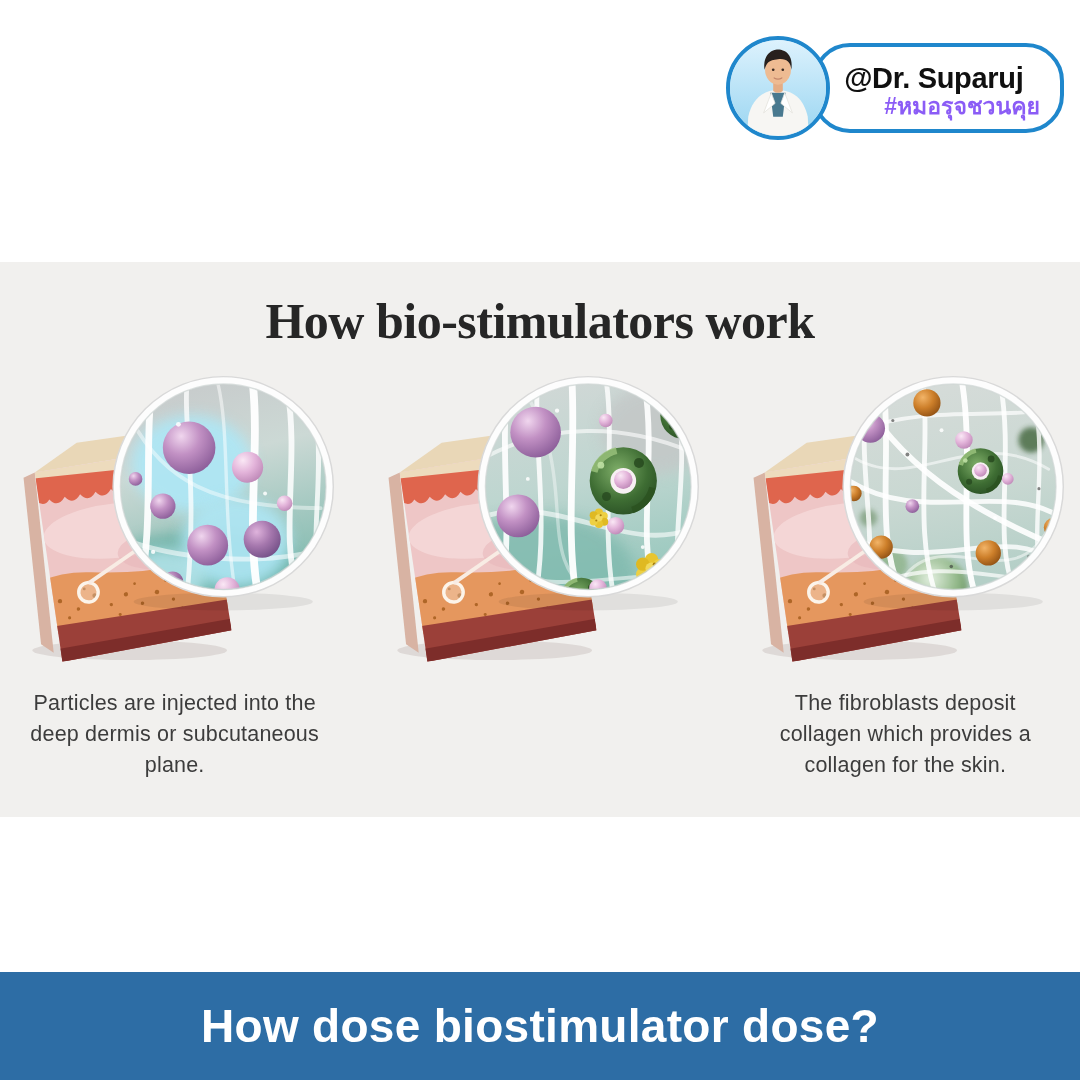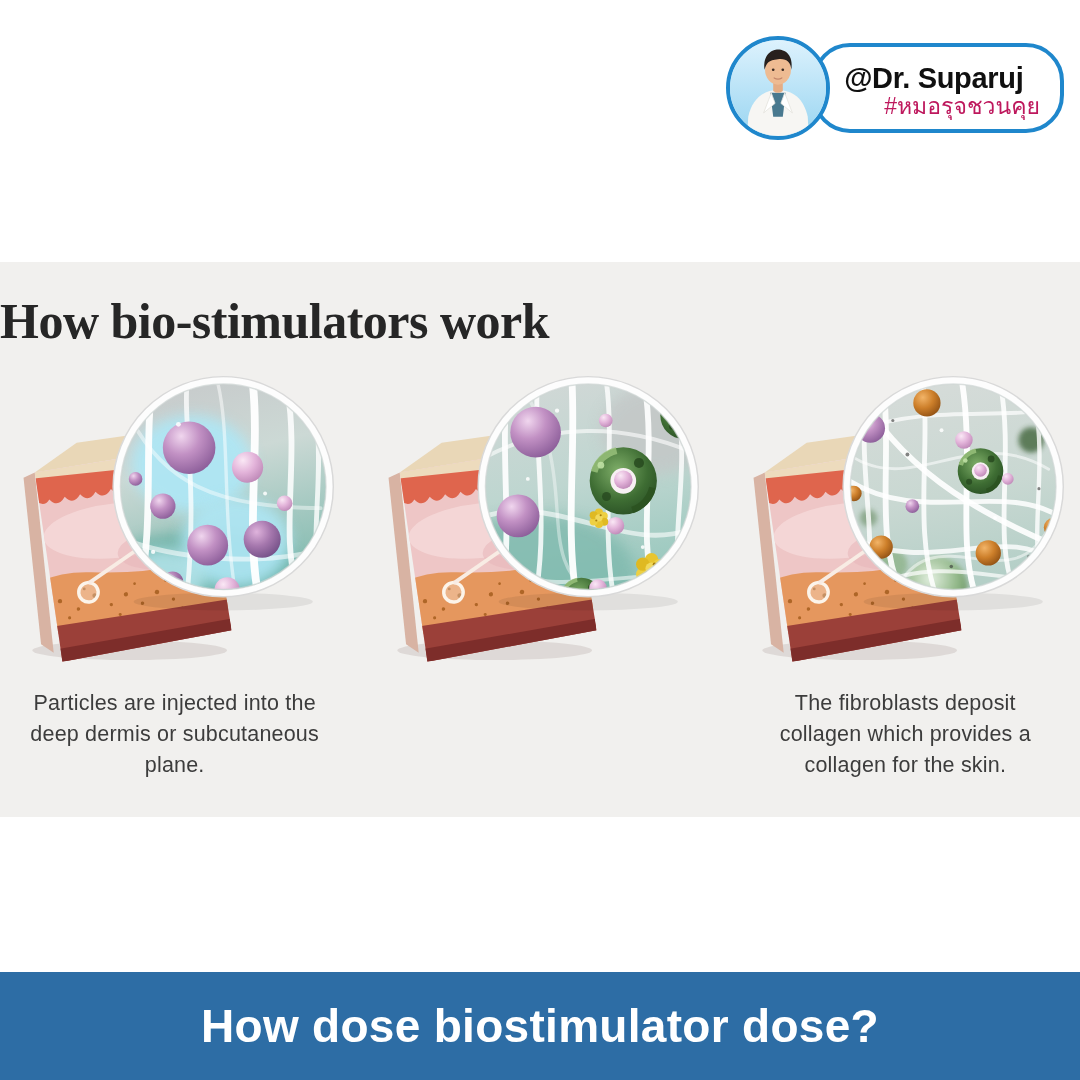--- a/index.html
+++ b/index.html
@@ -25,29 +25,30 @@
   .avatar svg { width:100%; height:100%; display:block; }
   .pill {
     margin-left:-18px; z-index:1;
     background:#ffffff;
     border:4px solid var(--badge-border,#1f87cc);
     border-radius:38px;
     padding:15px 20px 9px 28px;
     display:flex; flex-direction:column; justify-content:center;
   }
   .pill .handle { font-size:29px; line-height:1.12; color:#101010; font-weight:600; letter-spacing:-0.3px; white-space:nowrap; }
-  .pill .tag    { font-size:23px; line-height:1.12; color:#be185d; font-weight:400; white-space:nowrap;margin-left:40px; }
+  .pill .tag    { font-size:23px; line-height:1.12; color:#8b5cf6; font-weight:700; white-space:nowrap;margin-left:40px; }
 
   
   .stage {
     position:absolute; left:0; top:262px; width:1080px; height:555px;
     background:var(--stage-bg,#f1f0ee);
   }
   .stage-title {
     margin-top:30px;
+    text-align:center;
     font-family:"Liberation Serif","DejaVu Serif",serif;
     font-weight:600;
     font-size:50px;
     letter-spacing:-0.5px;
     color:#262626;
   }
   .panels {
     display:flex; justify-content:center;
     margin-top:12px;
     gap:16px;

